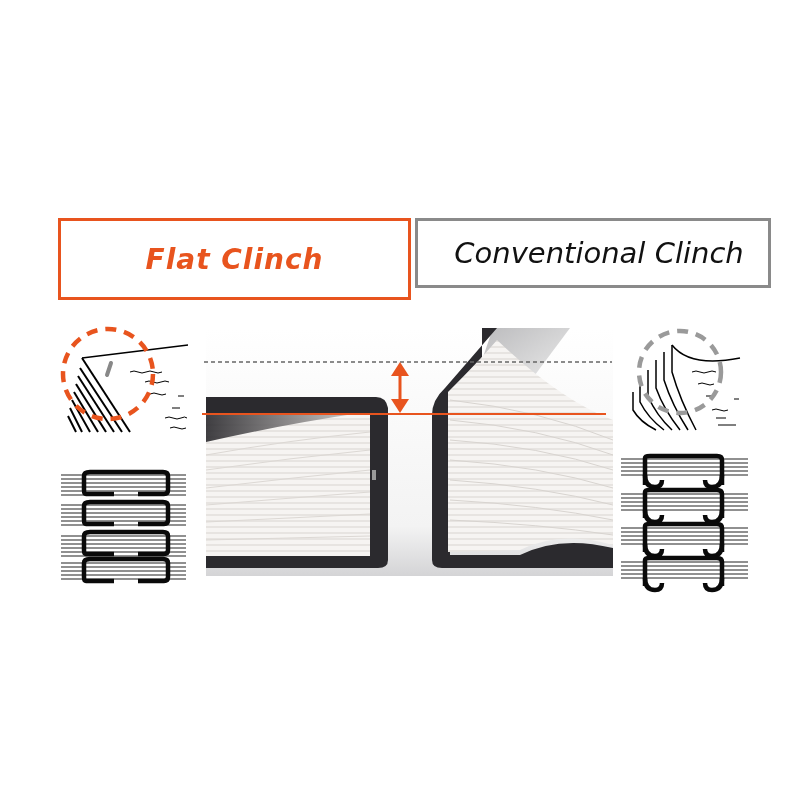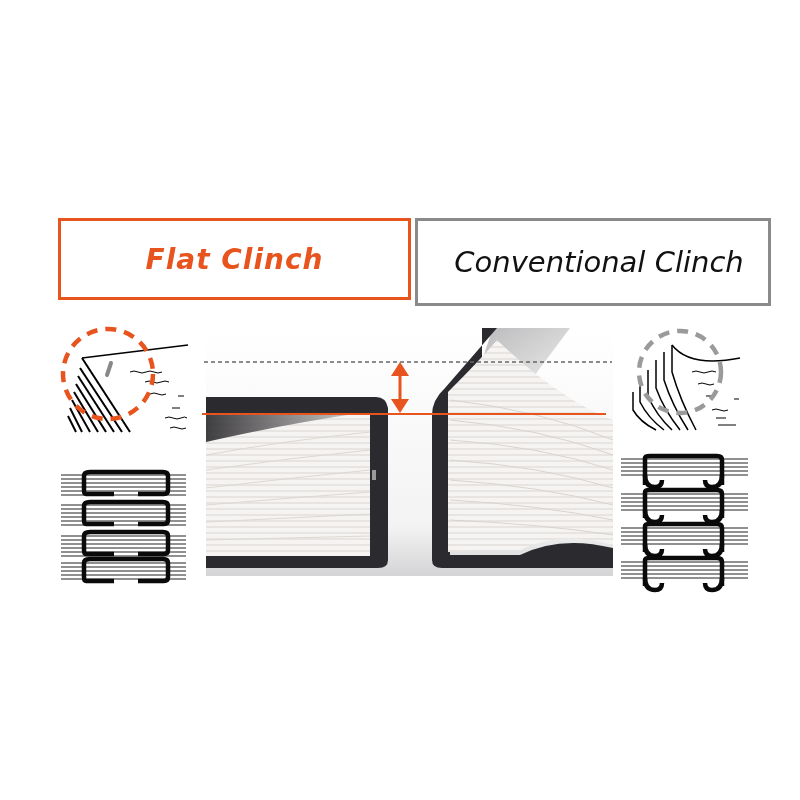--- a/index.html
+++ b/index.html
@@ -1,19 +1,19 @@
 <!DOCTYPE html>
 <html><head>
 <meta charset="utf-8">
 <style>
   html, body { margin:0; padding:0; background:#ffffff; }
   body { width:800px; height:800px; position:relative; overflow:hidden; font-family:"DejaVu Sans", sans-serif; }
   .label-box { position:absolute; box-sizing:border-box; display:flex; align-items:center; justify-content:center; background:#fff; }
   .flat-box { left:38px; top:218px; width:353px; height:82px; border:3px solid #e8541e;margin-left:20px; }
-  .conv-box { left:415px; top:218px; width:356px; height:88px; border:3px solid #8a8a8a; }
+  .conv-box { left:415px; top:218px; width:356px; height:70px; border:3px solid #8a8a8a; }
   .flat-text { color:#e8541e; font-style:italic; font-weight:bold; font-size:28px; letter-spacing:1px; }
   .conv-text { color:#111; font-style:italic; font-size:29px; padding-left:12px; }
   svg { position:absolute; left:0; top:0; }
 </style>
 </head>
 <body>
 
 <div class="label-box flat-box">
   <span class="flat-text">Flat Clinch</span>
 </div>

